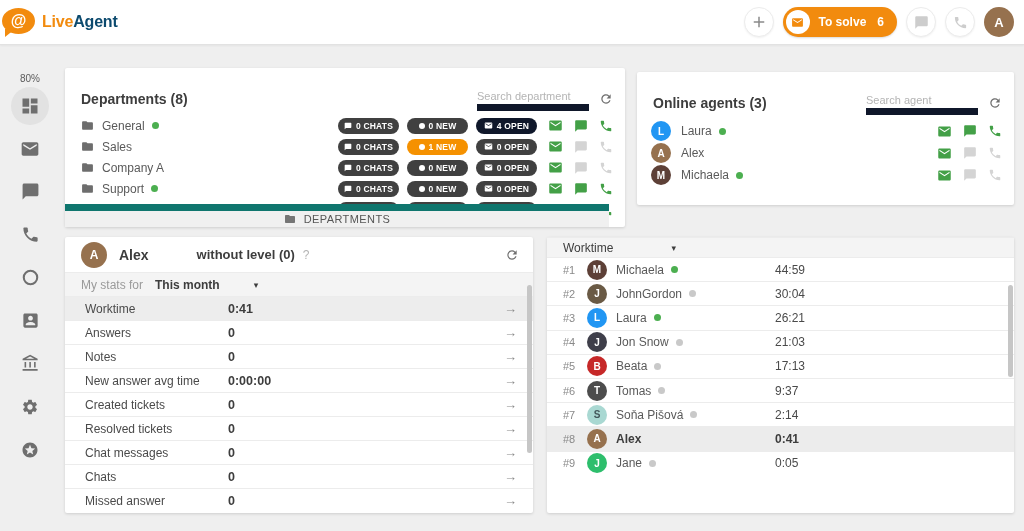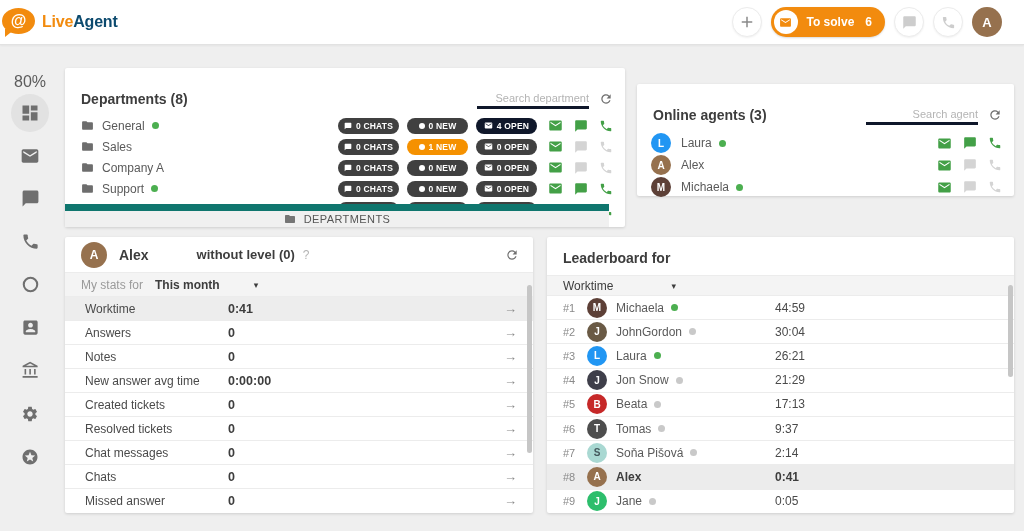--- a/index.html
+++ b/index.html
@@ -19,59 +19,59 @@
   .logo-bubble { position:absolute; left:0; top:1px; width:33px; height:26px; background:#f28b0e;
                  border-radius:50%; }
   .logo-tail { position:absolute; left:3px; top:22px; width:0; height:0;
                border-left:10px solid #f28b0e; border-bottom:8px solid transparent; }
   .logo-at { position:absolute; left:0; top:1px; width:33px; height:26px; color:#fff;
              font-weight:bold; font-size:16px; display:flex; align-items:center; justify-content:center; }
   .logo-text { font-size:16px; font-weight:bold; margin-left:4px; letter-spacing:-.2px; }
   .logo-live { color:#f28b0e; }
   .logo-agent { color:#0c4a6e; }
 
-  .topbar-right { margin-left:auto; display:flex; align-items:center; gap:9px; padding-right:22px; }
+  .topbar-right { margin-left:auto; display:flex; align-items:center; gap:9px; padding-right:10px; }
   .circle-btn { width:30px; height:30px; border-radius:50%; background:#fff; display:flex;
                 align-items:center; justify-content:center; border:1px solid #ececec;
                 box-shadow:0 1px 2px rgba(0,0,0,.06); color:#8a8a8a; }
   .circle-btn.dim { color:#cdcdcd; }
   .to-solve { height:30px; border-radius:15px; background:#f28b0e; color:#fff; display:flex;
               align-items:center; gap:9px; padding:0 13px 0 3px; box-shadow:0 1px 2px rgba(0,0,0,.15); }
   .to-solve .bubble { width:24px; height:24px; border-radius:50%; background:#fff; color:#f28b0e;
                       display:flex; align-items:center; justify-content:center; }
   .to-solve .lbl { font-size:12px; font-weight:bold; }
   .to-solve .cnt { font-size:12px; font-weight:bold; margin-left:2px; }
   .avatar-btn { width:30px; height:30px; border-radius:50%; background:#96714e; color:#fff;
                 font-weight:bold; font-size:13px; display:flex; align-items:center; justify-content:center; }
 
   
   .sidebar { position:absolute; left:0; top:45px; width:60px; bottom:0; display:flex;
              flex-direction:column; align-items:center; }
-  .side-pct { margin-top:28px; font-size:16px; color:#5c5c5c; }
+  .side-pct { margin-top:28px; font-size:10px; color:#5c5c5c; }
   .side-item { width:60px; height:43px; display:flex; align-items:center; justify-content:center;
                color:#6f6f6f; position:relative; }
   .side-item:first-of-type { margin-top:14px; }
   .side-item.active::before { content:""; position:absolute; width:38px; height:38px;
                border-radius:50%; background:#e2e2e2; }
   .side-item svg { position:relative; }
 
   
   .panel { position:absolute; background:#fff; border-radius:2px;
            box-shadow:0 1px 3px rgba(0,0,0,.14); }
   #dept-panel   { left:65px;  top:68px;  width:560px; height:159px; }
-  #agents-panel { left:637px; top:84px;  width:377px; height:112px; }
+  #agents-panel { left:637px; top:72px;  width:377px; height:133px; }
   #stats-panel  { left:65px;  top:237px; width:468px; height:276px; }
   #leader-panel { left:547px; top:237px; width:467px; height:276px; }
 
   .panel-head { display:flex; align-items:center; height:30px; padding:8px 12px 0 16px;margin-top:12px; }
   .panel-title { font-size:14px; font-weight:bold; color:#3d3d3d; }
   .search-wrap { margin-left:auto; display:flex; align-items:center; gap:10px; }
-  .search-input { border:none; border-bottom:3px solid #0f172a; width:112px; font-size:11px;
+  .search-input { border:none; border-bottom:7px solid #0f172a; width:112px; font-size:11px;
                   color:#757575; background:transparent; padding:2px 0; outline:none;
-                  font-family:"Liberation Sans",sans-serif;text-align:right; }
+                  font-family:"Liberation Sans",sans-serif; }
   .search-input::placeholder { color:#b4b4b4; }
   .refresh { color:#6f6f6f; cursor:pointer; }
 
   
   .dept-rows { margin-top:5px; }
   .drow { height:21px; display:flex; align-items:center; padding:0 12px 0 16px; }
   .folder { color:#6d6d6d; margin-right:8px; }
   .dname { font-size:12px; color:#5a5a5a; }
   .dot { width:7px; height:7px; border-radius:50%; margin-left:7px; flex:none; }
   .dot.green { background:#4caf50; }
@@ -655,23 +655,20 @@
     </div>
   <div class="srow">
       <span class="slabel">Missed answer</span>
       <span class="sval">0</span>
       <span class="sarrow">→</span>
     </div>
   <div class="scroll-thumb" id="stats-scroll"></div>
 </section>
 
 <section class="panel" id="leader-panel">
-  <div class="lead-head">
-    <span class="panel-title">Leaderboard for</span>
-  </div>
   <div class="metric-bar">
     <span class="metric-val">Worktime</span>
     <span class="caret">▾</span>
   </div>
   <div class="lrow">
       <span class="lrank">#1</span>
       <span class="av av-mich">M</span>
       <span class="aname">Michaela</span>
       <span class="dot green"></span>
       <span class="lval">44:59</span>
@@ -688,21 +685,21 @@
       <span class="av av-laura">L</span>
       <span class="aname">Laura</span>
       <span class="dot green"></span>
       <span class="lval">26:21</span>
     </div>
   <div class="lrow">
       <span class="lrank">#4</span>
       <span class="av av-jon">J</span>
       <span class="aname">Jon Snow</span>
       <span class="dot grey"></span>
-      <span class="lval">21:29</span>
+      <span class="lval">21:03</span>
     </div>
   <div class="lrow">
       <span class="lrank">#5</span>
       <span class="av av-beata">B</span>
       <span class="aname">Beata</span>
       <span class="dot grey"></span>
       <span class="lval">17:13</span>
     </div>
   <div class="lrow">
       <span class="lrank">#6</span>

